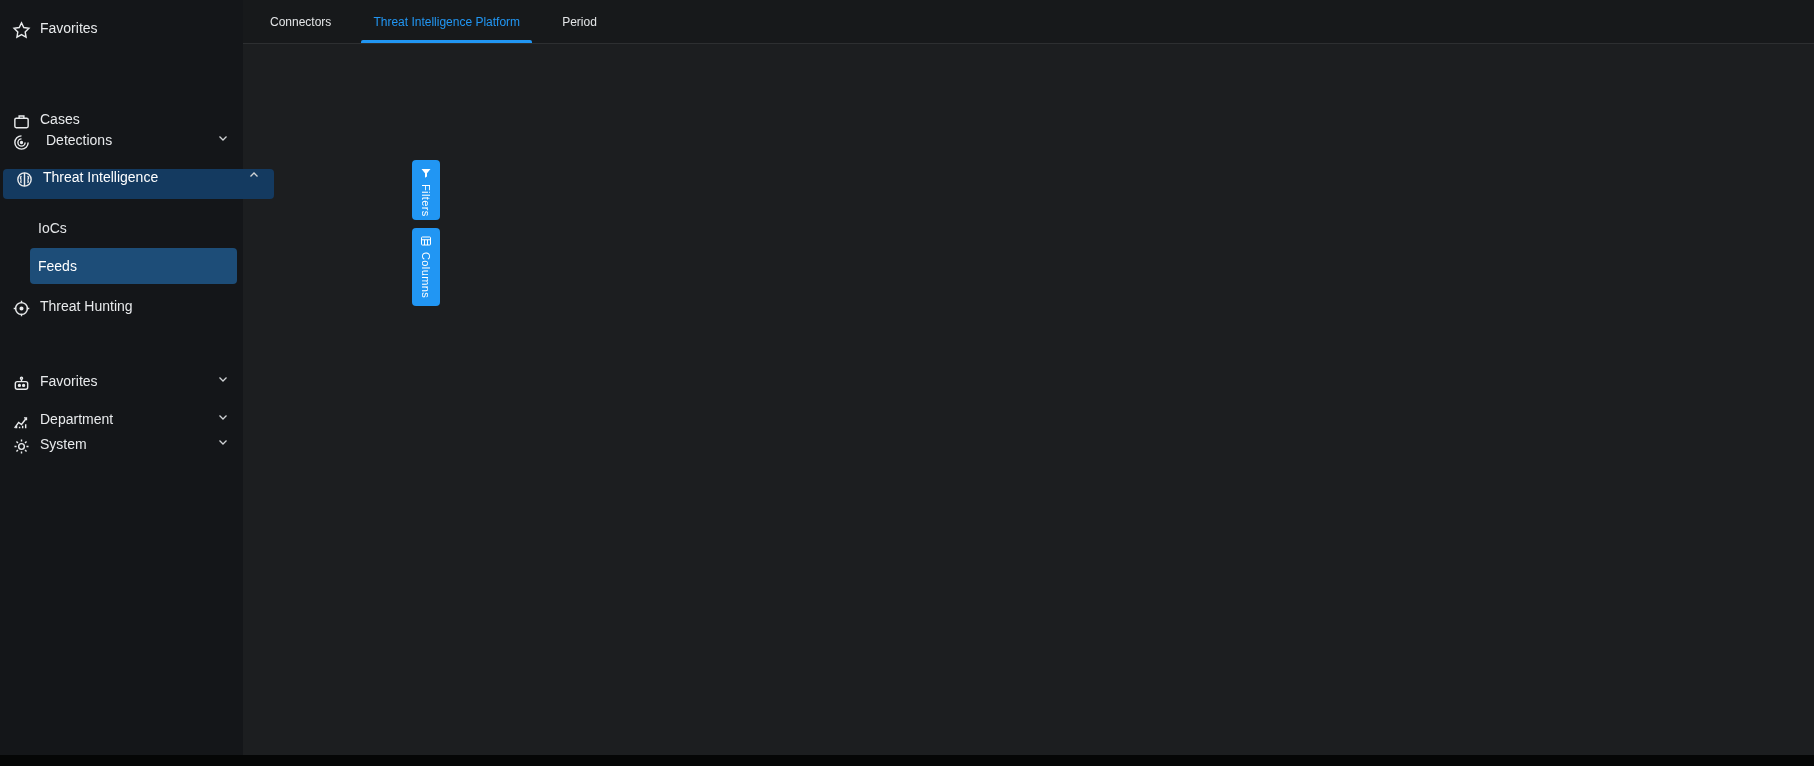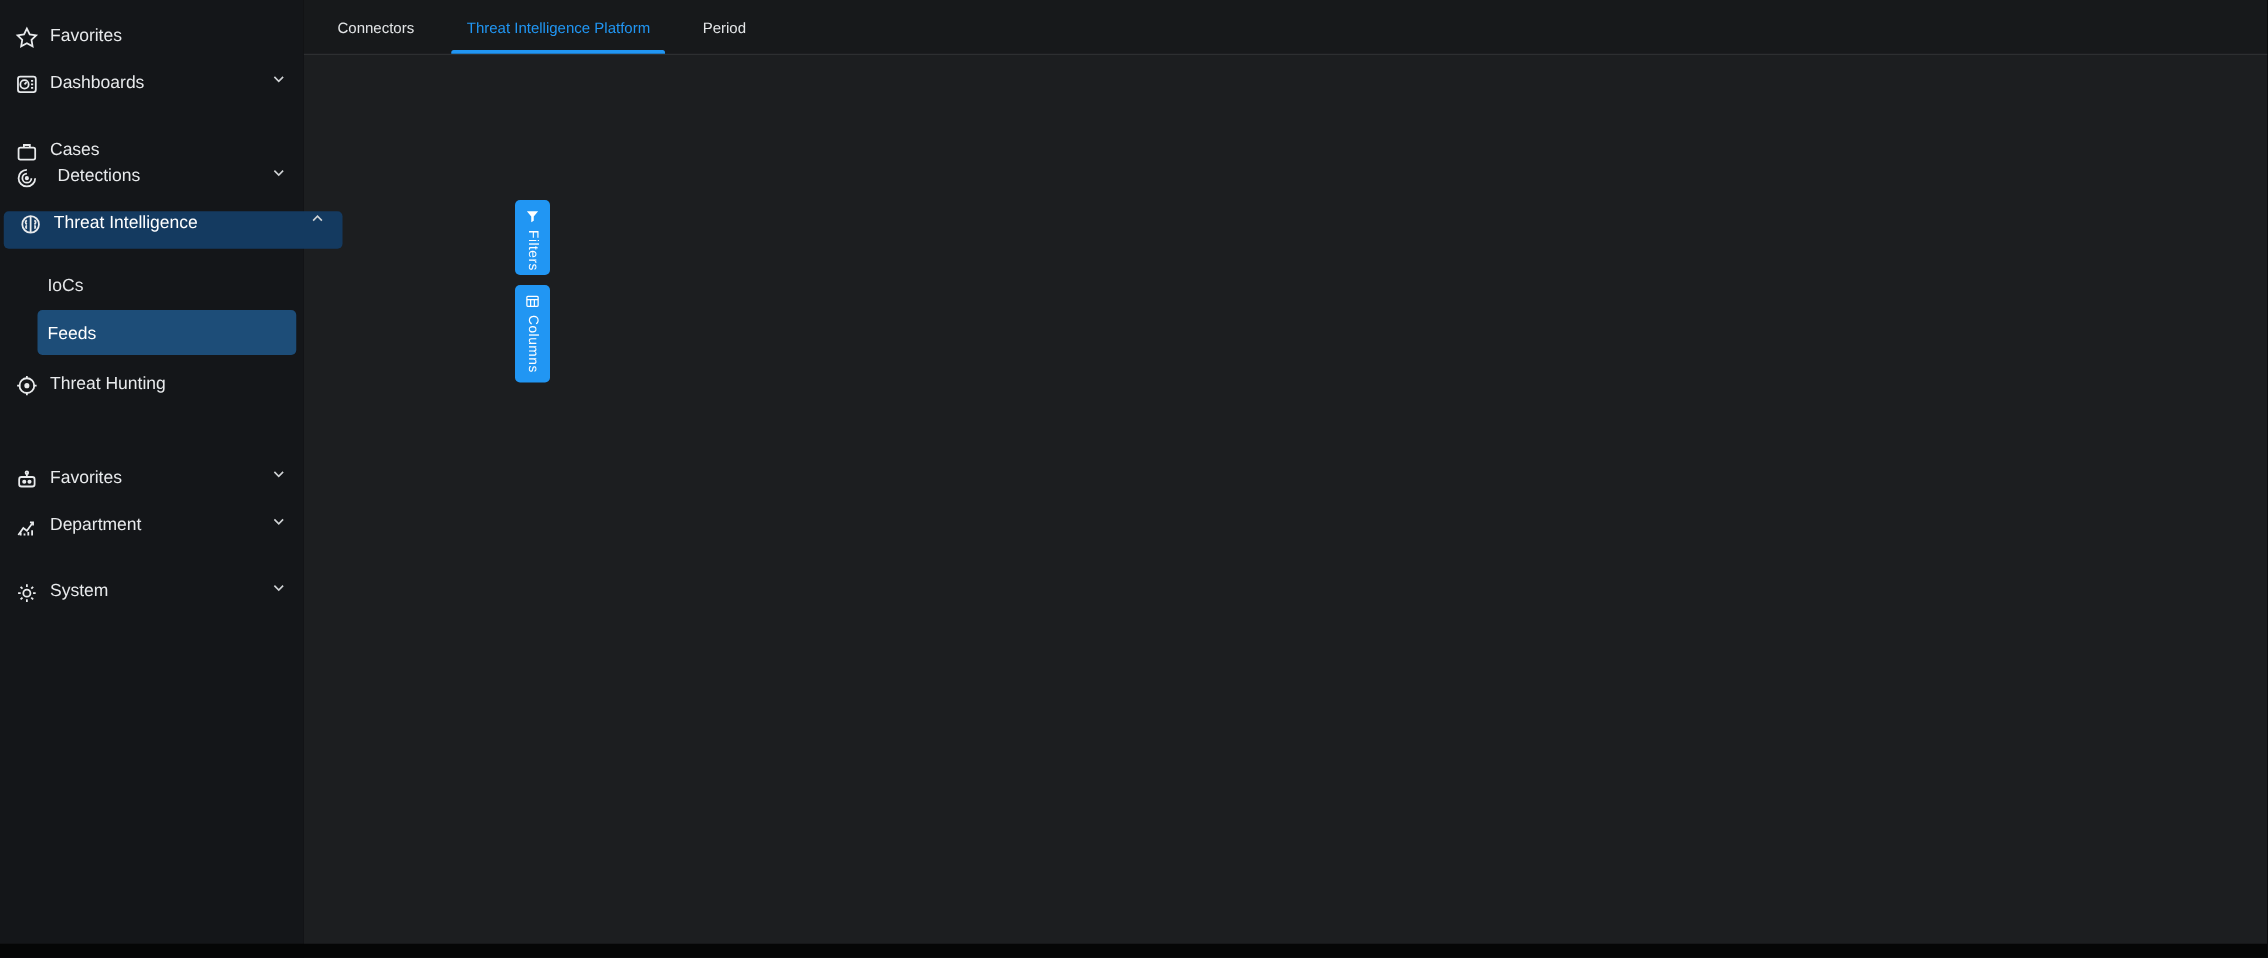--- a/index.html
+++ b/index.html
@@ -87,35 +87,20 @@
 
   <nav class="sidebar">
       <div class="side-item" style="top: 20px;">
         <span class="s-icon">
           <svg width="19" height="19" viewBox="0 0 20 20" fill="none" stroke="currentColor" stroke-width="1.5">
             <path d="M10 2l2.4 4.9 5.4.8-3.9 3.8.9 5.4L10 14.3 5.2 16.9l.9-5.4L2.2 7.7l5.4-.8z"></path>
           </svg>
         </span>
         <span>Favorites</span>
       </div>
-      <div class="side-item" style="top: 57px;">
-        <span class="s-icon">
-          <svg width="19" height="19" viewBox="0 0 20 20" fill="none" stroke="currentColor" stroke-width="1.5">
-            <rect x="2.5" y="3.5" width="15" height="13" rx="2"></rect>
-            <circle cx="8" cy="10" r="3.5"></circle>
-            <path d="M8 10l1.8-1.8M13.5 7h1.8M13.5 10h1.8M13.5 13h1.8"></path>
-          </svg>
-        </span>
-        <span>Dashboards</span>
-        <span class="chev">
-          <svg width="12" height="12" viewBox="0 0 24 24" fill="none" stroke="currentColor" stroke-width="2.6">
-            <polyline points="5,9 12,16 19,9"></polyline>
-          </svg>
-        </span>
-      </div>
       <div class="side-item" style="top: 95px; margin-top: 16px;">
         <span class="s-icon">
           <svg width="19" height="19" viewBox="0 0 20 20" fill="none" stroke="currentColor" stroke-width="1.5">
             <rect x="3" y="6.5" width="14" height="10" rx="1.5"></rect>
             <path d="M7.5 6.5V4.2h5v2.3"></path>
           </svg>
         </span>
         <span>Cases</span>
       </div>
       <div class="side-item" style="top: 132px; gap: 15px;">
@@ -189,21 +174,21 @@
             <path d="M4.8 17.2v-2.4M8 17.2v-1.6M11.2 17.2v-2.8M14.4 17.2v-4.4"></path>
           </svg>
         </span>
         <span>Department</span>
         <span class="chev">
           <svg width="12" height="12" viewBox="0 0 24 24" fill="none" stroke="currentColor" stroke-width="2.6">
             <polyline points="5,9 12,16 19,9"></polyline>
           </svg>
         </span>
       </div>
-      <div class="side-item" style="top: 464px;">
+      <div class="side-item" style="top: 436px;">
         <span class="s-icon">
           <svg width="19" height="19" viewBox="0 0 20 20" fill="none" stroke="currentColor" stroke-width="1.5">
             <circle cx="10" cy="10" r="3"></circle>
             <path d="M10 2.6v2.2M10 15.2v2.2M2.6 10h2.2M15.2 10h2.2M4.7 4.7l1.6 1.6M13.7 13.7l1.6 1.6M15.3 4.7l-1.6 1.6M6.3 13.7l-1.6 1.6"></path>
           </svg>
         </span>
         <span>System</span>
         <span class="chev">
           <svg width="12" height="12" viewBox="0 0 24 24" fill="none" stroke="currentColor" stroke-width="2.6">
             <polyline points="5,9 12,16 19,9"></polyline>

